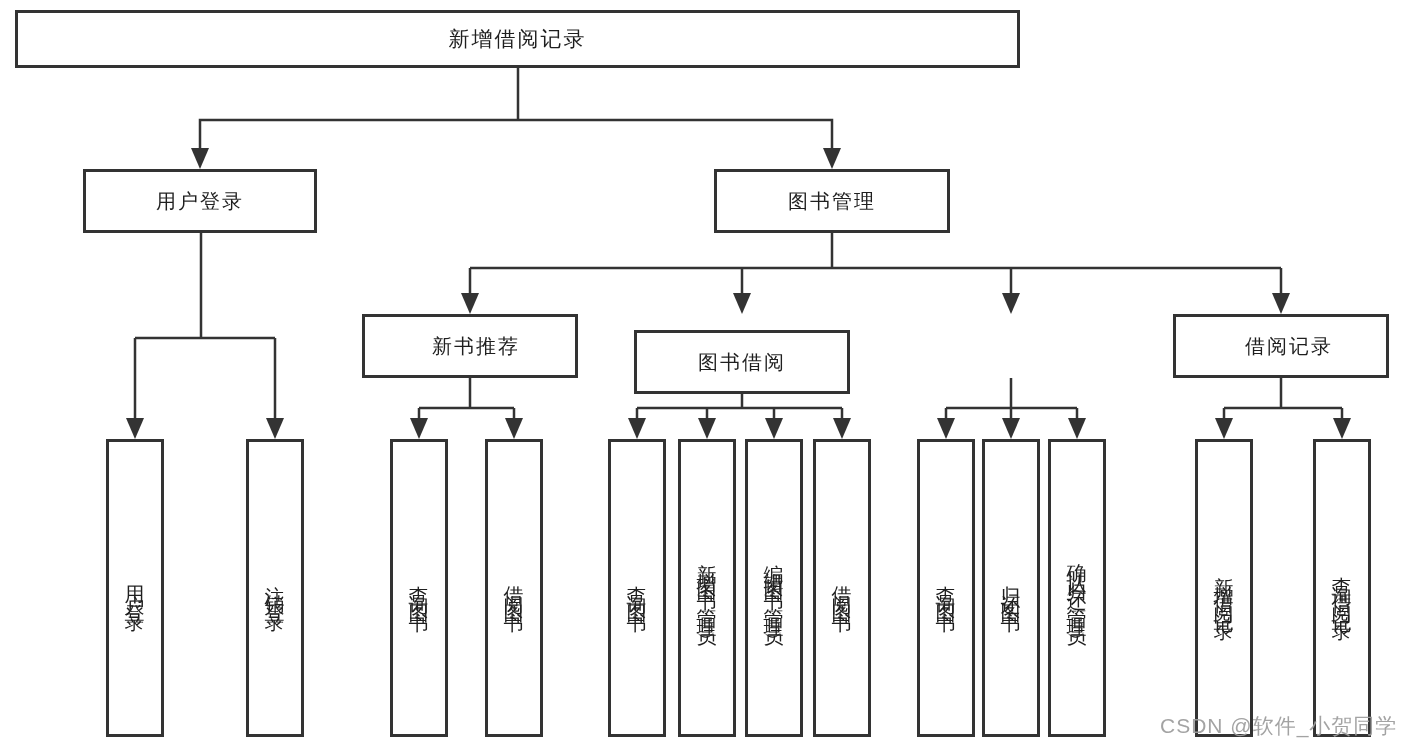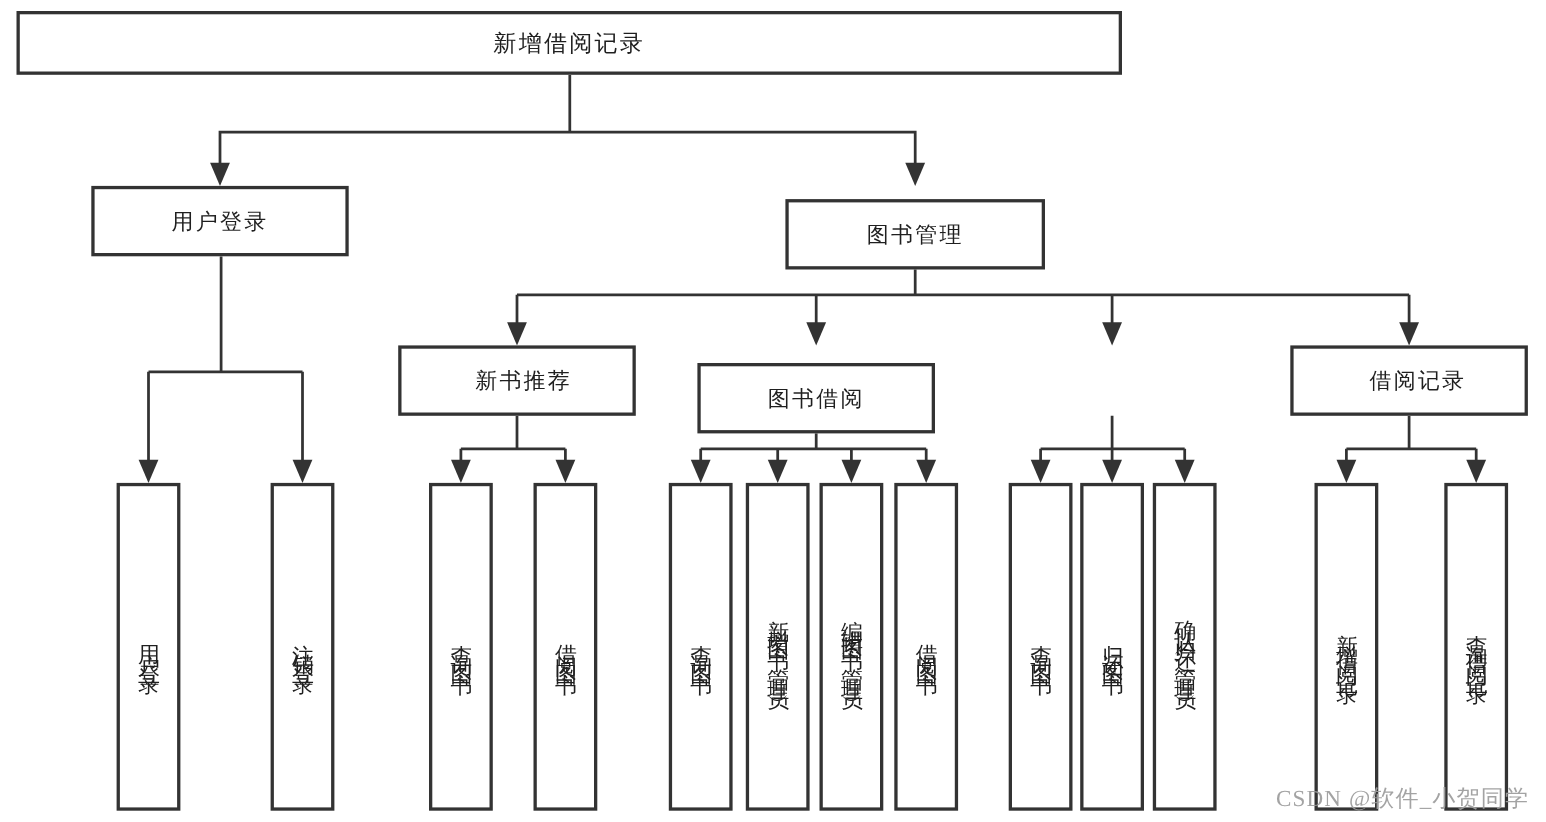--- a/index.html
+++ b/index.html
@@ -14,21 +14,21 @@
   }
   .h-node{font-size:20px;letter-spacing:2px;}
   .root-node{font-size:21px;}
   .v-node{width:58px;top:439px;height:298px;}
   .v-node span{
     writing-mode:vertical-rl;text-orientation:mixed;
     font-size:20px;letter-spacing:9px;line-height:1;
   }
   .watermark{
     position:absolute;left:1160px;top:712px;z-index:5;
-    font-size:21px;color:rgba(158,158,158,0.95);letter-spacing:1px;white-space:nowrap;font-family:Liberation Serif, serif;
+    font-size:21px;color:rgba(158,158,158,0.95);letter-spacing:1px;white-space:nowrap;
   }
 </style>
 </head>
 <body>
 
 <div class="canvas">
 
   <svg class="connectors" viewBox="0 0 1405 747" xmlns="http://www.w3.org/2000/svg">
     <g stroke="#333333" stroke-width="2.5" fill="none">
 
@@ -69,21 +69,21 @@
     </g>
   </svg>
 
   <div class="node h-node root-node" style="left:15px;top:10px;width:1005px;height:58px;">
     <span>新增借阅记录</span>
   </div>
 
   <div class="node h-node" style="left:83px;top:169px;width:234px;height:64px;">
     <span>用户登录</span>
   </div>
-  <div class="node h-node" style="left:714px;top:169px;width:236px;height:64px;margin-top:12px;">
+  <div class="node h-node" style="left:714px;top:169px;width:236px;height:64px;">
     <span>图书管理</span>
   </div>
 
   <div class="node h-node" style="left:362px;top:314px;width:216px;height:64px;padding-left:12px;">
     <span>新书推荐</span>
   </div>
   <div class="node h-node" style="left:634px;top:314px;width:216px;height:64px;margin-top:16px;">
     <span>图书借阅</span>
   </div>
   <div class="node h-node" style="left:1173px;top:314px;width:216px;height:64px;padding-left:16px;">

